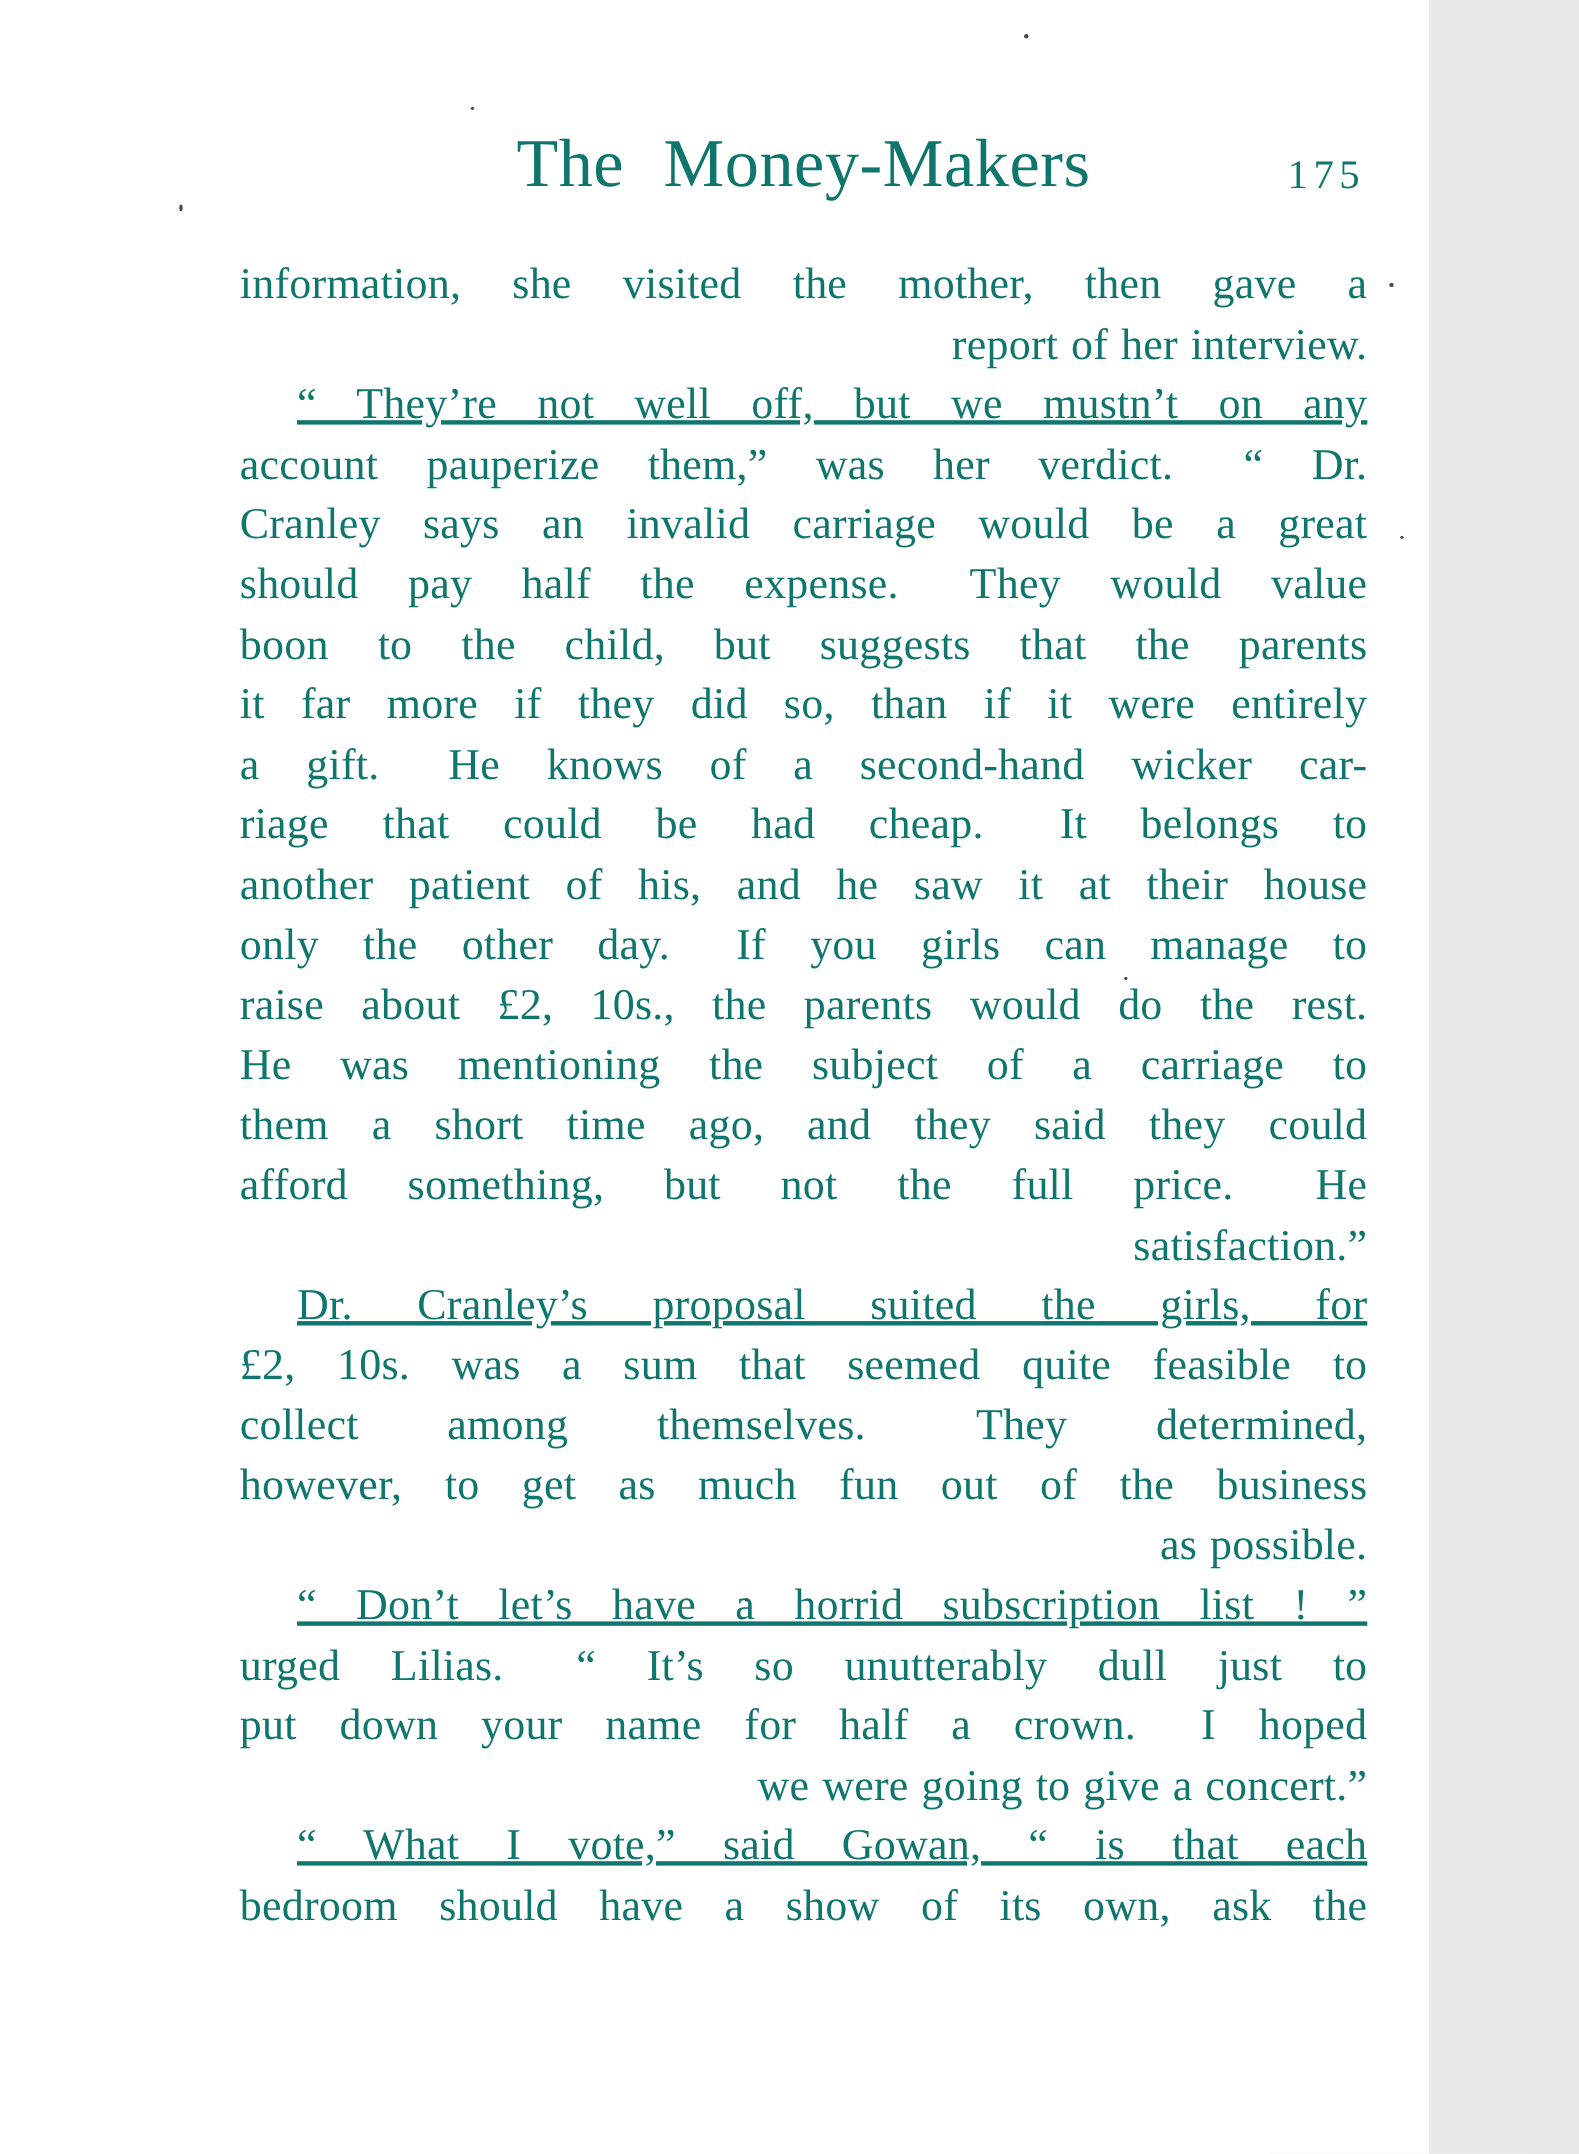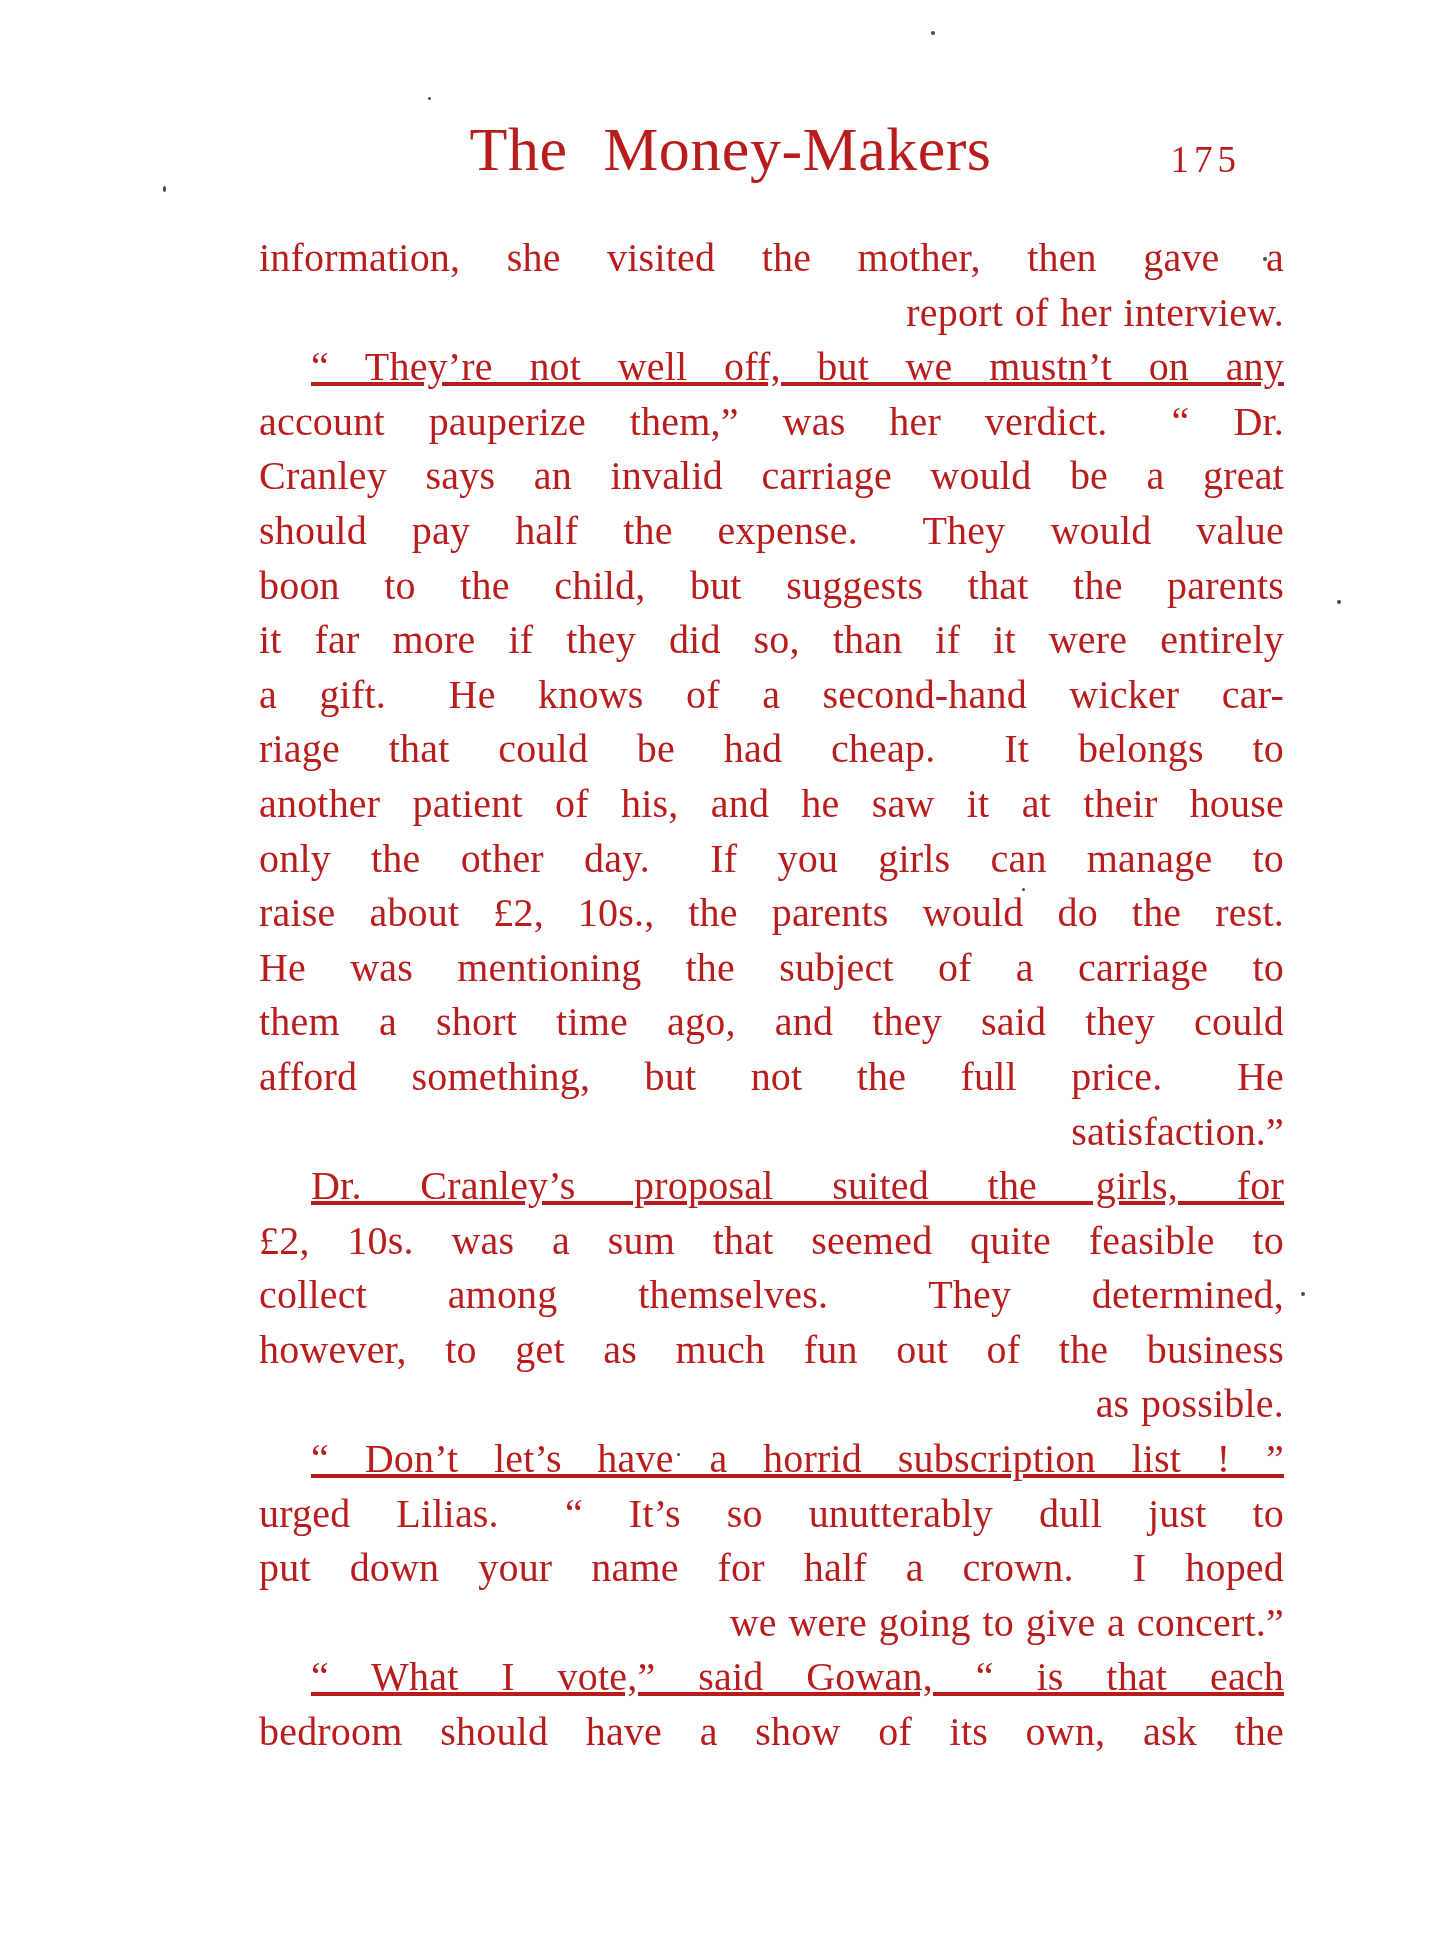--- a/index.html
+++ b/index.html
@@ -2,25 +2,25 @@
 <html><head>
 <meta charset="utf-8">
 <style>
   html, body {
     margin: 0;
     padding: 0;
     background: #e8e8e8;
   }
   .page {
     position: relative;
-    width: 1435px;
+    width: 1299px;
     height: 1958px;
     background: #ffffff;
     overflow: hidden;
-    color: #b91c1c;
+    color: #0f766e;
     font-family: "Liberation Serif", "DejaVu Serif", serif;
   }
   .running-head {
     position: absolute;
     left: 218px;
     top: 112px;
     width: 1025px;
     height: 80px;
   }
   .book-title {
@@ -48,21 +48,20 @@
   }
   .body-text {
     position: absolute;
     left: 218px;
     top: 231px;
     width: 1025px;
     font-size: 40px;
     line-height: 54.6px;
     letter-spacing: 0.2px;
     word-spacing: 1.5px;
-    margin-left: 41px;
   }
   .body-text .line {
     white-space: normal;
     text-align: right;
   }
   .body-text .line.j {
     text-align: justify;
     text-align-last: justify;
     text-justify: inter-word;
   }

